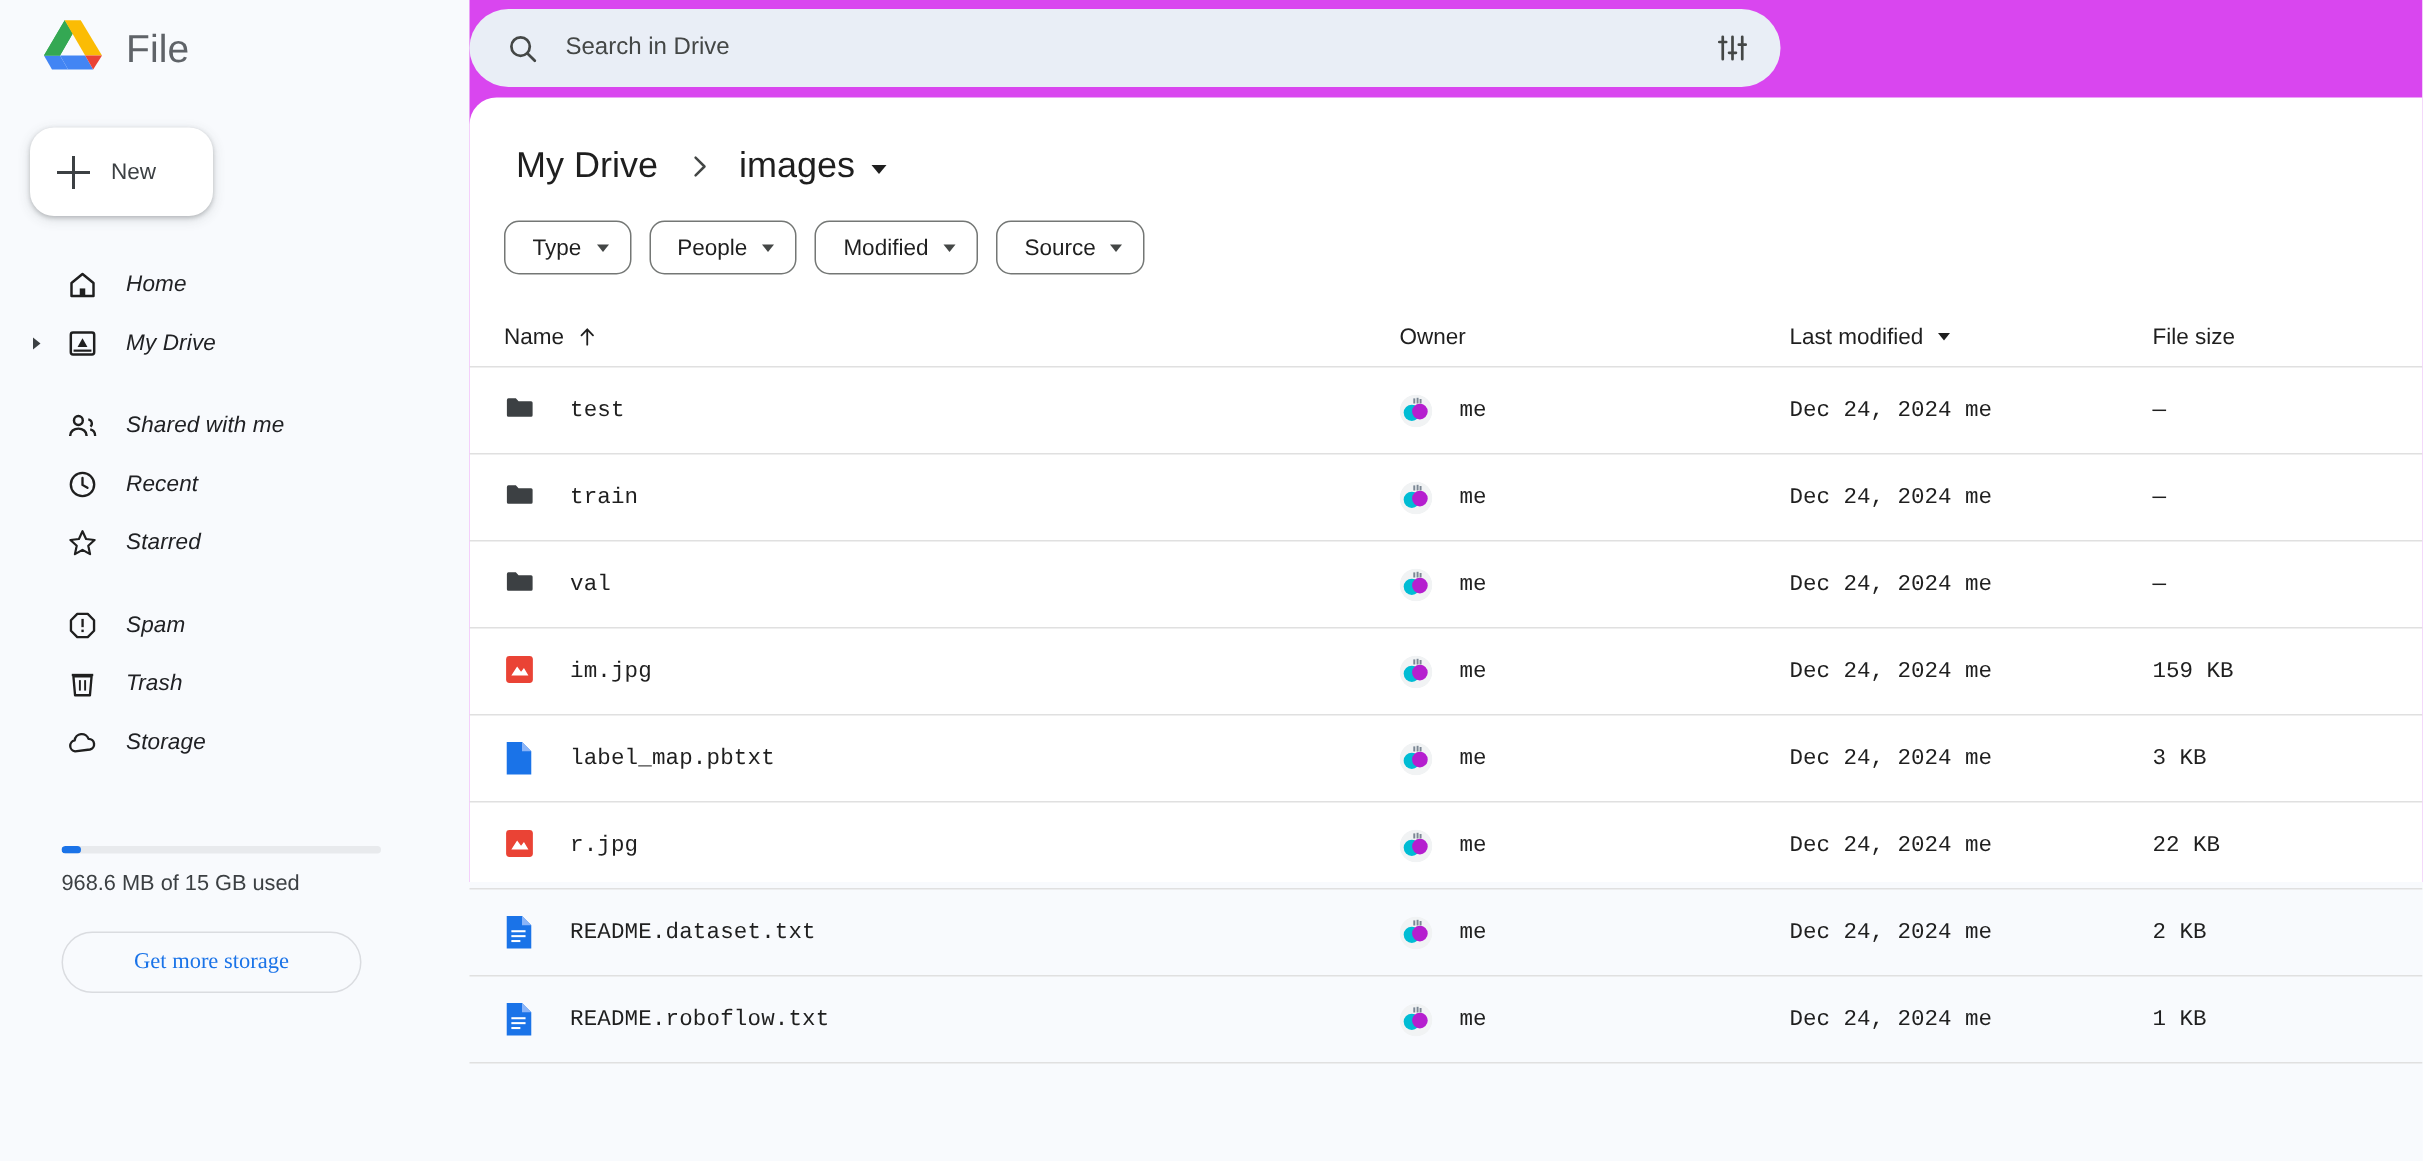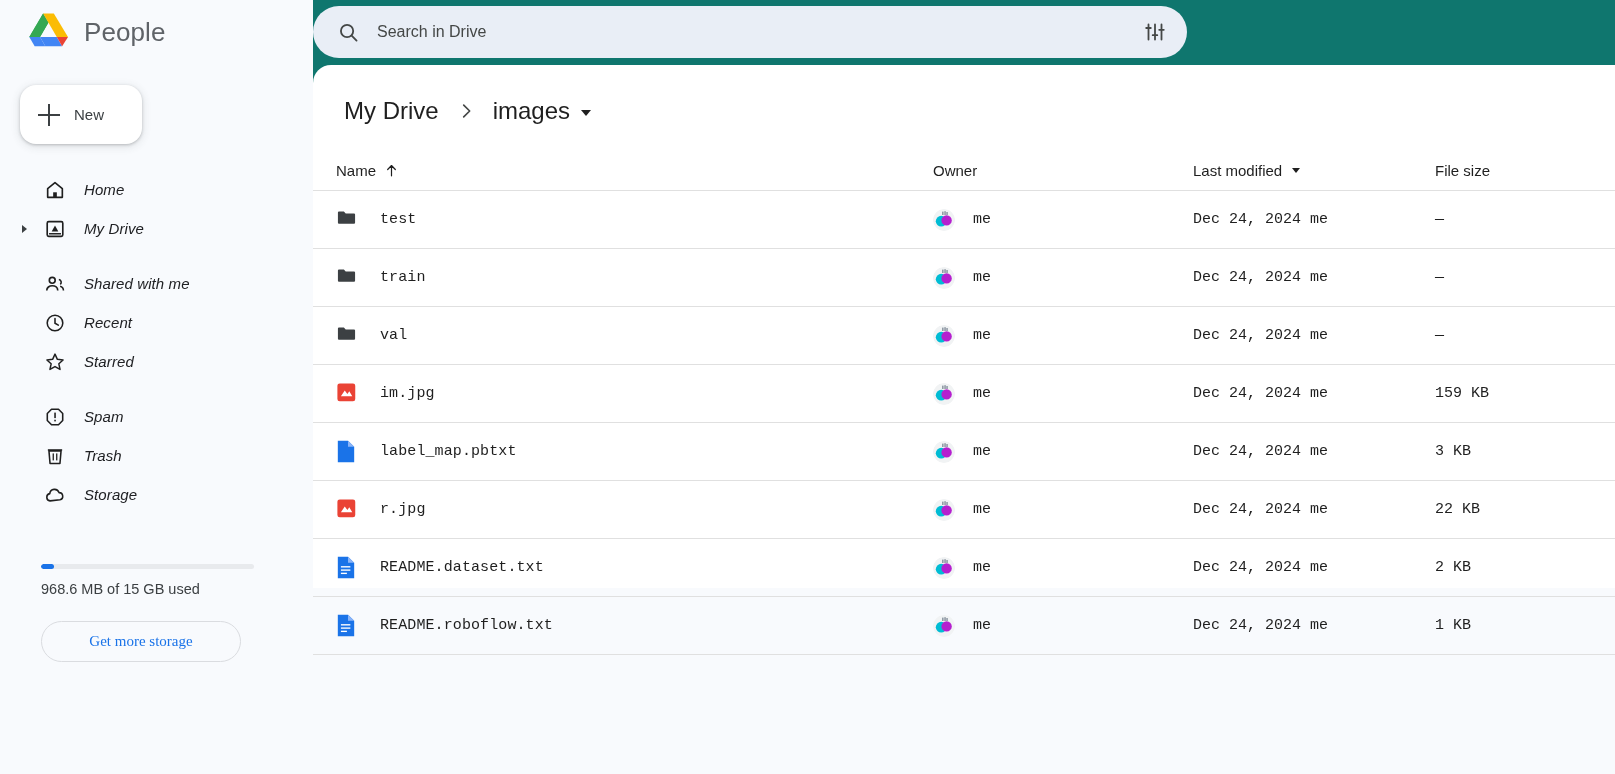--- a/index.html
+++ b/index.html
@@ -74,21 +74,21 @@
   .get-storage-btn {
     position: absolute; left: 41px; top: 621px;
     width: 200px; height: 41px;
     border: 1px solid #dadce0; border-radius: 21px;
     background: transparent; cursor: pointer;
     color: #1a73e8; font-size: 15px;
     font-family: Liberation Serif, serif;
   }
 
   
-  .main { flex: 1; height: 588px; position: relative; background: #0f766e; }
+  .main { flex: 1; height: 588px; position: relative; background: #d946ef; }
 
   .topbar { height: 64px; position: relative; }
   .search-bar {
     position: absolute; left: 0px; top: 6px;
     width: 874px; height: 52px;
     background: #e9eef6; border-radius: 27px;
     display: flex; align-items: center; padding: 0 20px 0 24px;
     cursor: text;
   }
   .search-icon { width: 23px; height: 23px; flex: 0 0 23px; }
@@ -197,21 +197,21 @@
       <span class="brand-logo">
         <svg viewBox="0 0 48 44" width="42" height="38">
           <path d="M7.4 38.5 L1.2 27.8 L13.6 27.8 L19.8 38.5 Z" fill="#4285f4"></path>
           <path d="M19.8 38.5 L13.6 27.8 L33.0 27.8 L39.2 38.5 Z" fill="#4285f4"></path>
           <path d="M13.6 27.8 L23.4 10.9 L17.2 0.5 L1.2 27.8 Z" fill="#34a853"></path>
           <path d="M1.2 27.8 L17.2 0.5 L23.4 10.9 L13.6 27.8 Z" fill="#34a853"></path>
           <path d="M17.2 0.5 L29.6 0.5 L46.0 27.8 L33.0 27.8 Z" fill="#fbbc04"></path>
           <path d="M33.0 27.8 L46.0 27.8 L39.2 38.5 Z" fill="#ea4335"></path>
         </svg>
       </span>
-      <span class="brand-name">People</span>
+      <span class="brand-name">File</span>
     </div>
 
     <button class="new-btn">
       <span class="plus"></span>
       <span class="new-btn-label">New</span>
     </button>
 
     <nav class="nav">
 
       <div class="nav-group">
@@ -342,20 +342,38 @@
           <svg viewBox="0 0 24 24" width="22" height="22">
             <path d="M9.5 5.5 L16 12 L9.5 18.5" fill="none" stroke="#444746" stroke-width="1.8" stroke-linecap="round" stroke-linejoin="round"></path>
           </svg>
         </span>
         <span class="crumb-current">
           <span>images</span>
           <span class="crumb-caret"></span>
         </span>
       </div>
 
+      <div class="chips">
+        <button class="chip">
+          <span>Type</span>
+          <span class="chip-caret"></span>
+        </button>
+        <button class="chip">
+          <span>People</span>
+          <span class="chip-caret"></span>
+        </button>
+        <button class="chip">
+          <span>Modified</span>
+          <span class="chip-caret"></span>
+        </button>
+        <button class="chip">
+          <span>Source</span>
+          <span class="chip-caret"></span>
+        </button>
+      </div>
 
       <div class="table">
 
         <div class="header-row">
           <div class="col-name">
             <span class="th">
               <span>Name</span>
               <span class="sort-arrow">
                 <svg viewBox="0 0 24 24" width="17" height="17">
                   <path d="M12 19.5 V5 M12 5 L6.6 10.6 M12 5 L17.4 10.6" fill="none" stroke="#1f1f1f" stroke-width="1.7" stroke-linecap="round" stroke-linejoin="round"></path>

